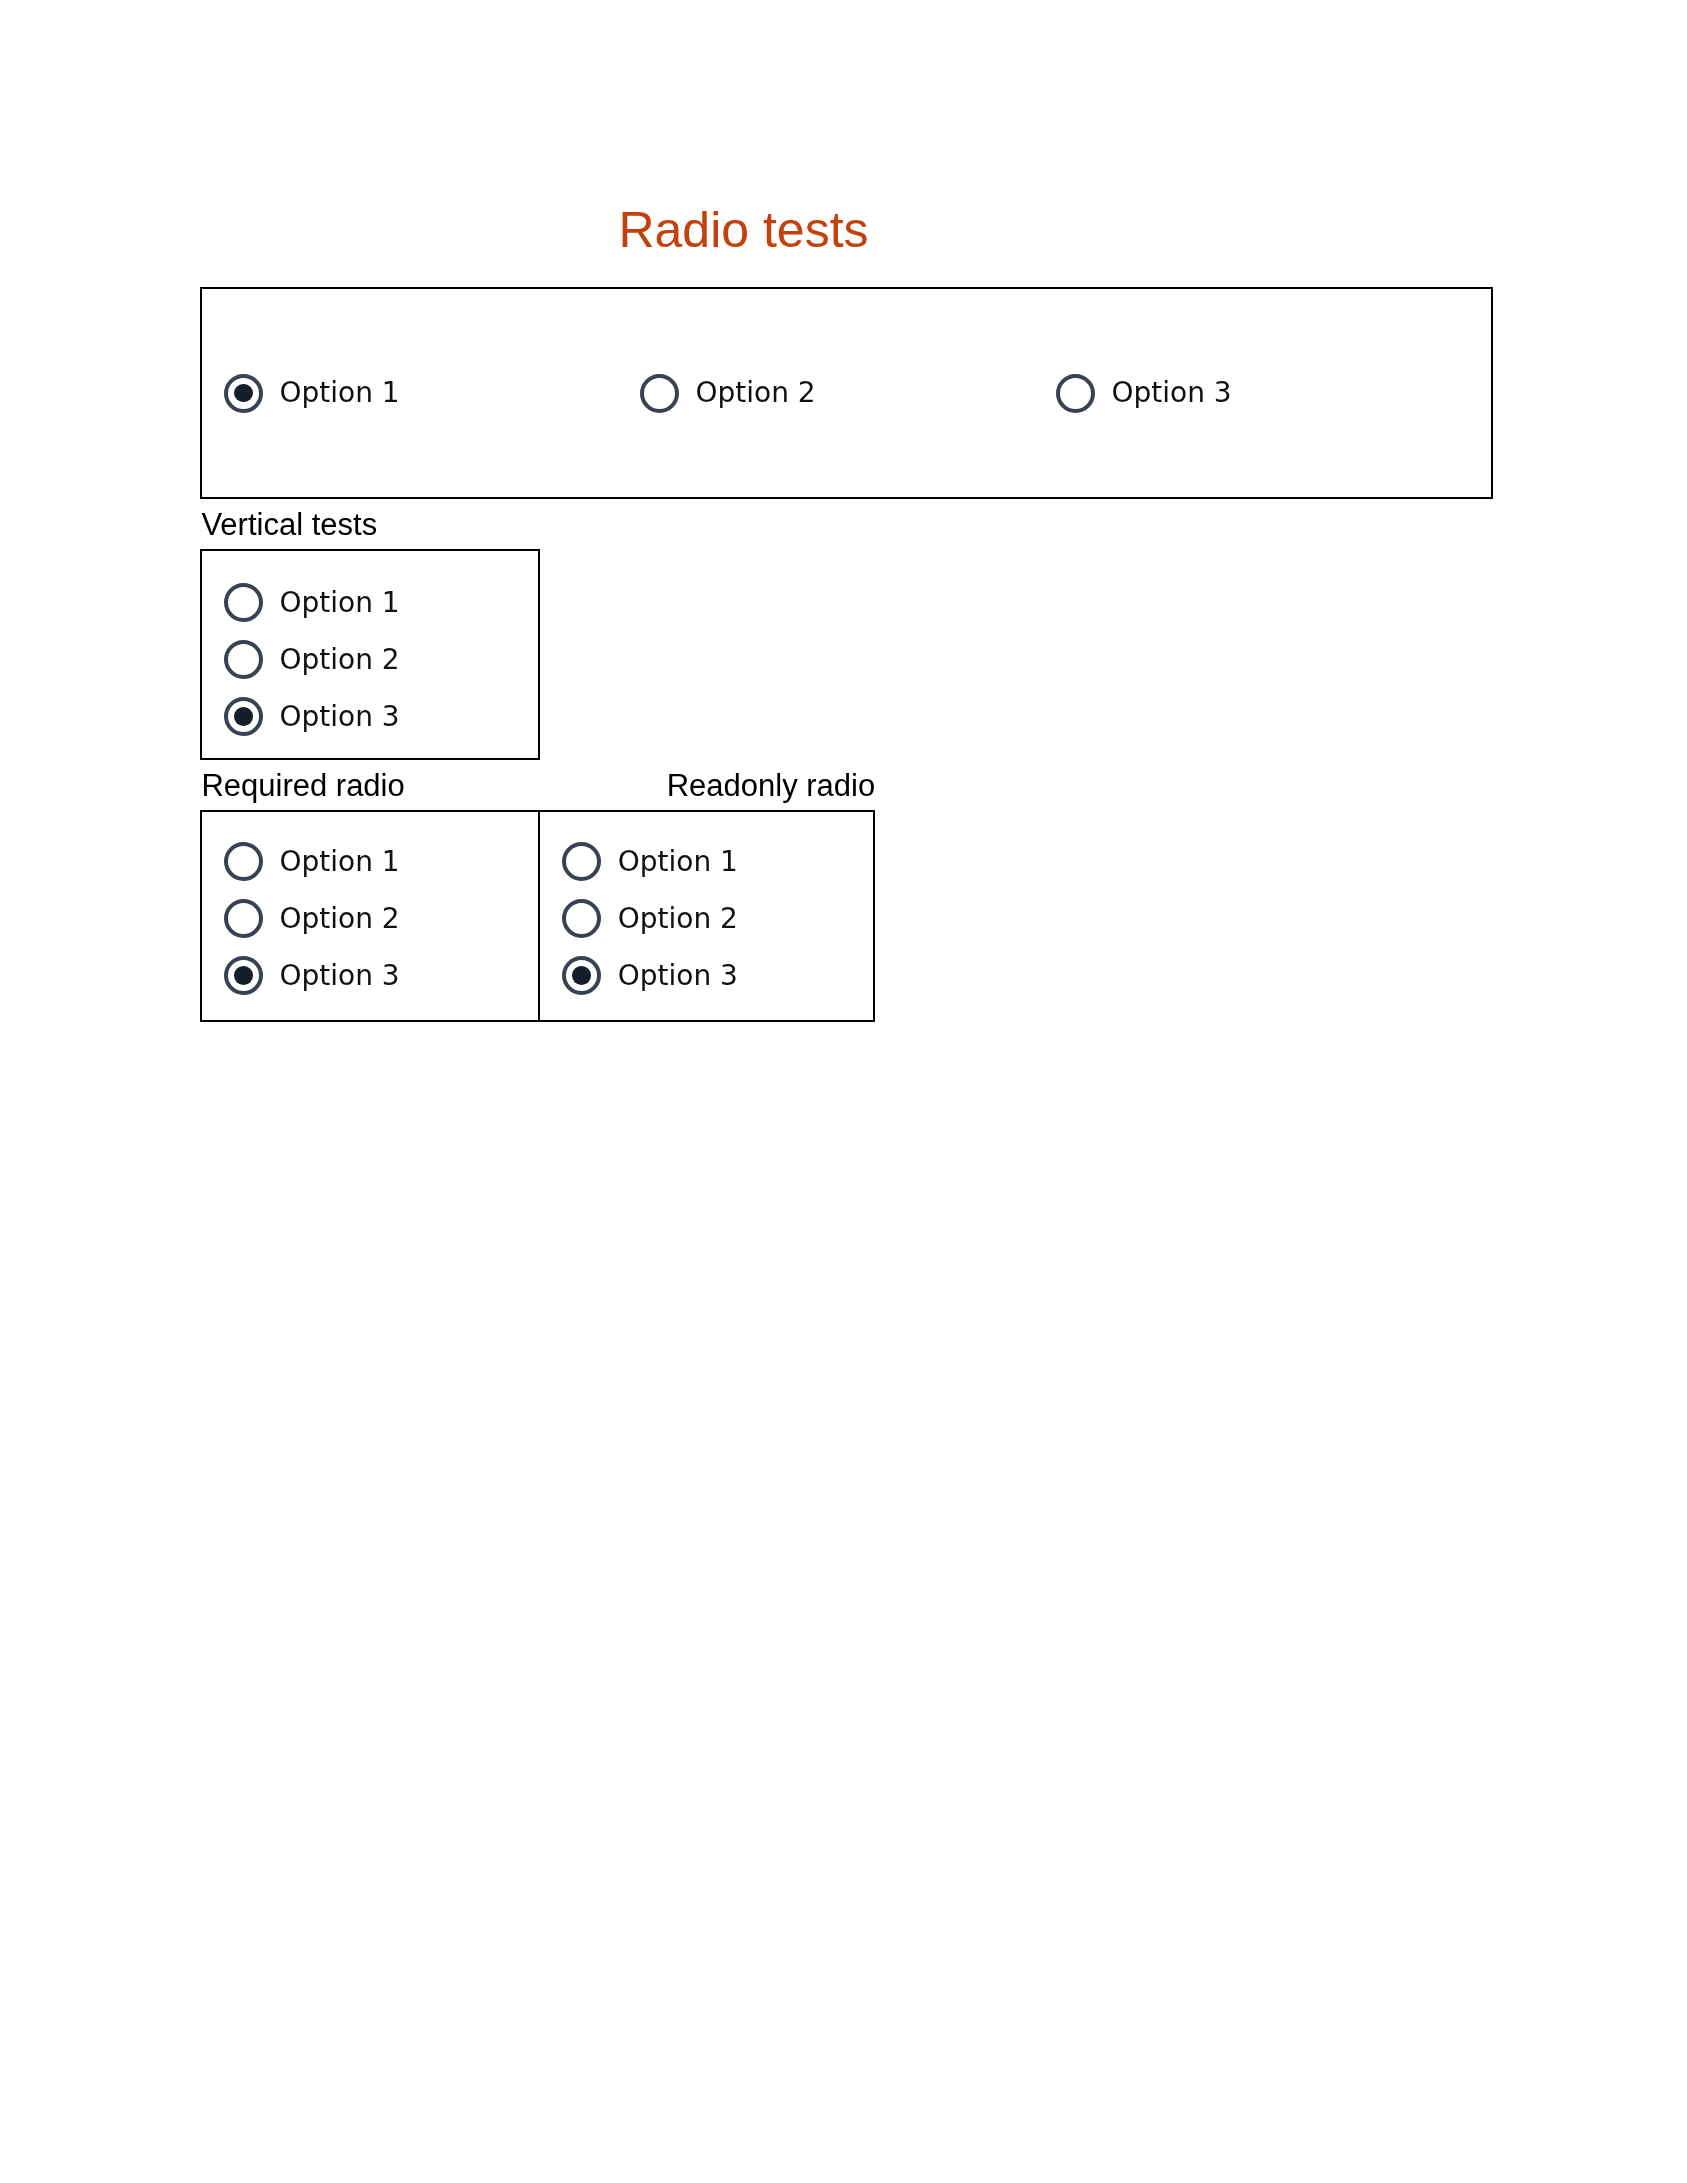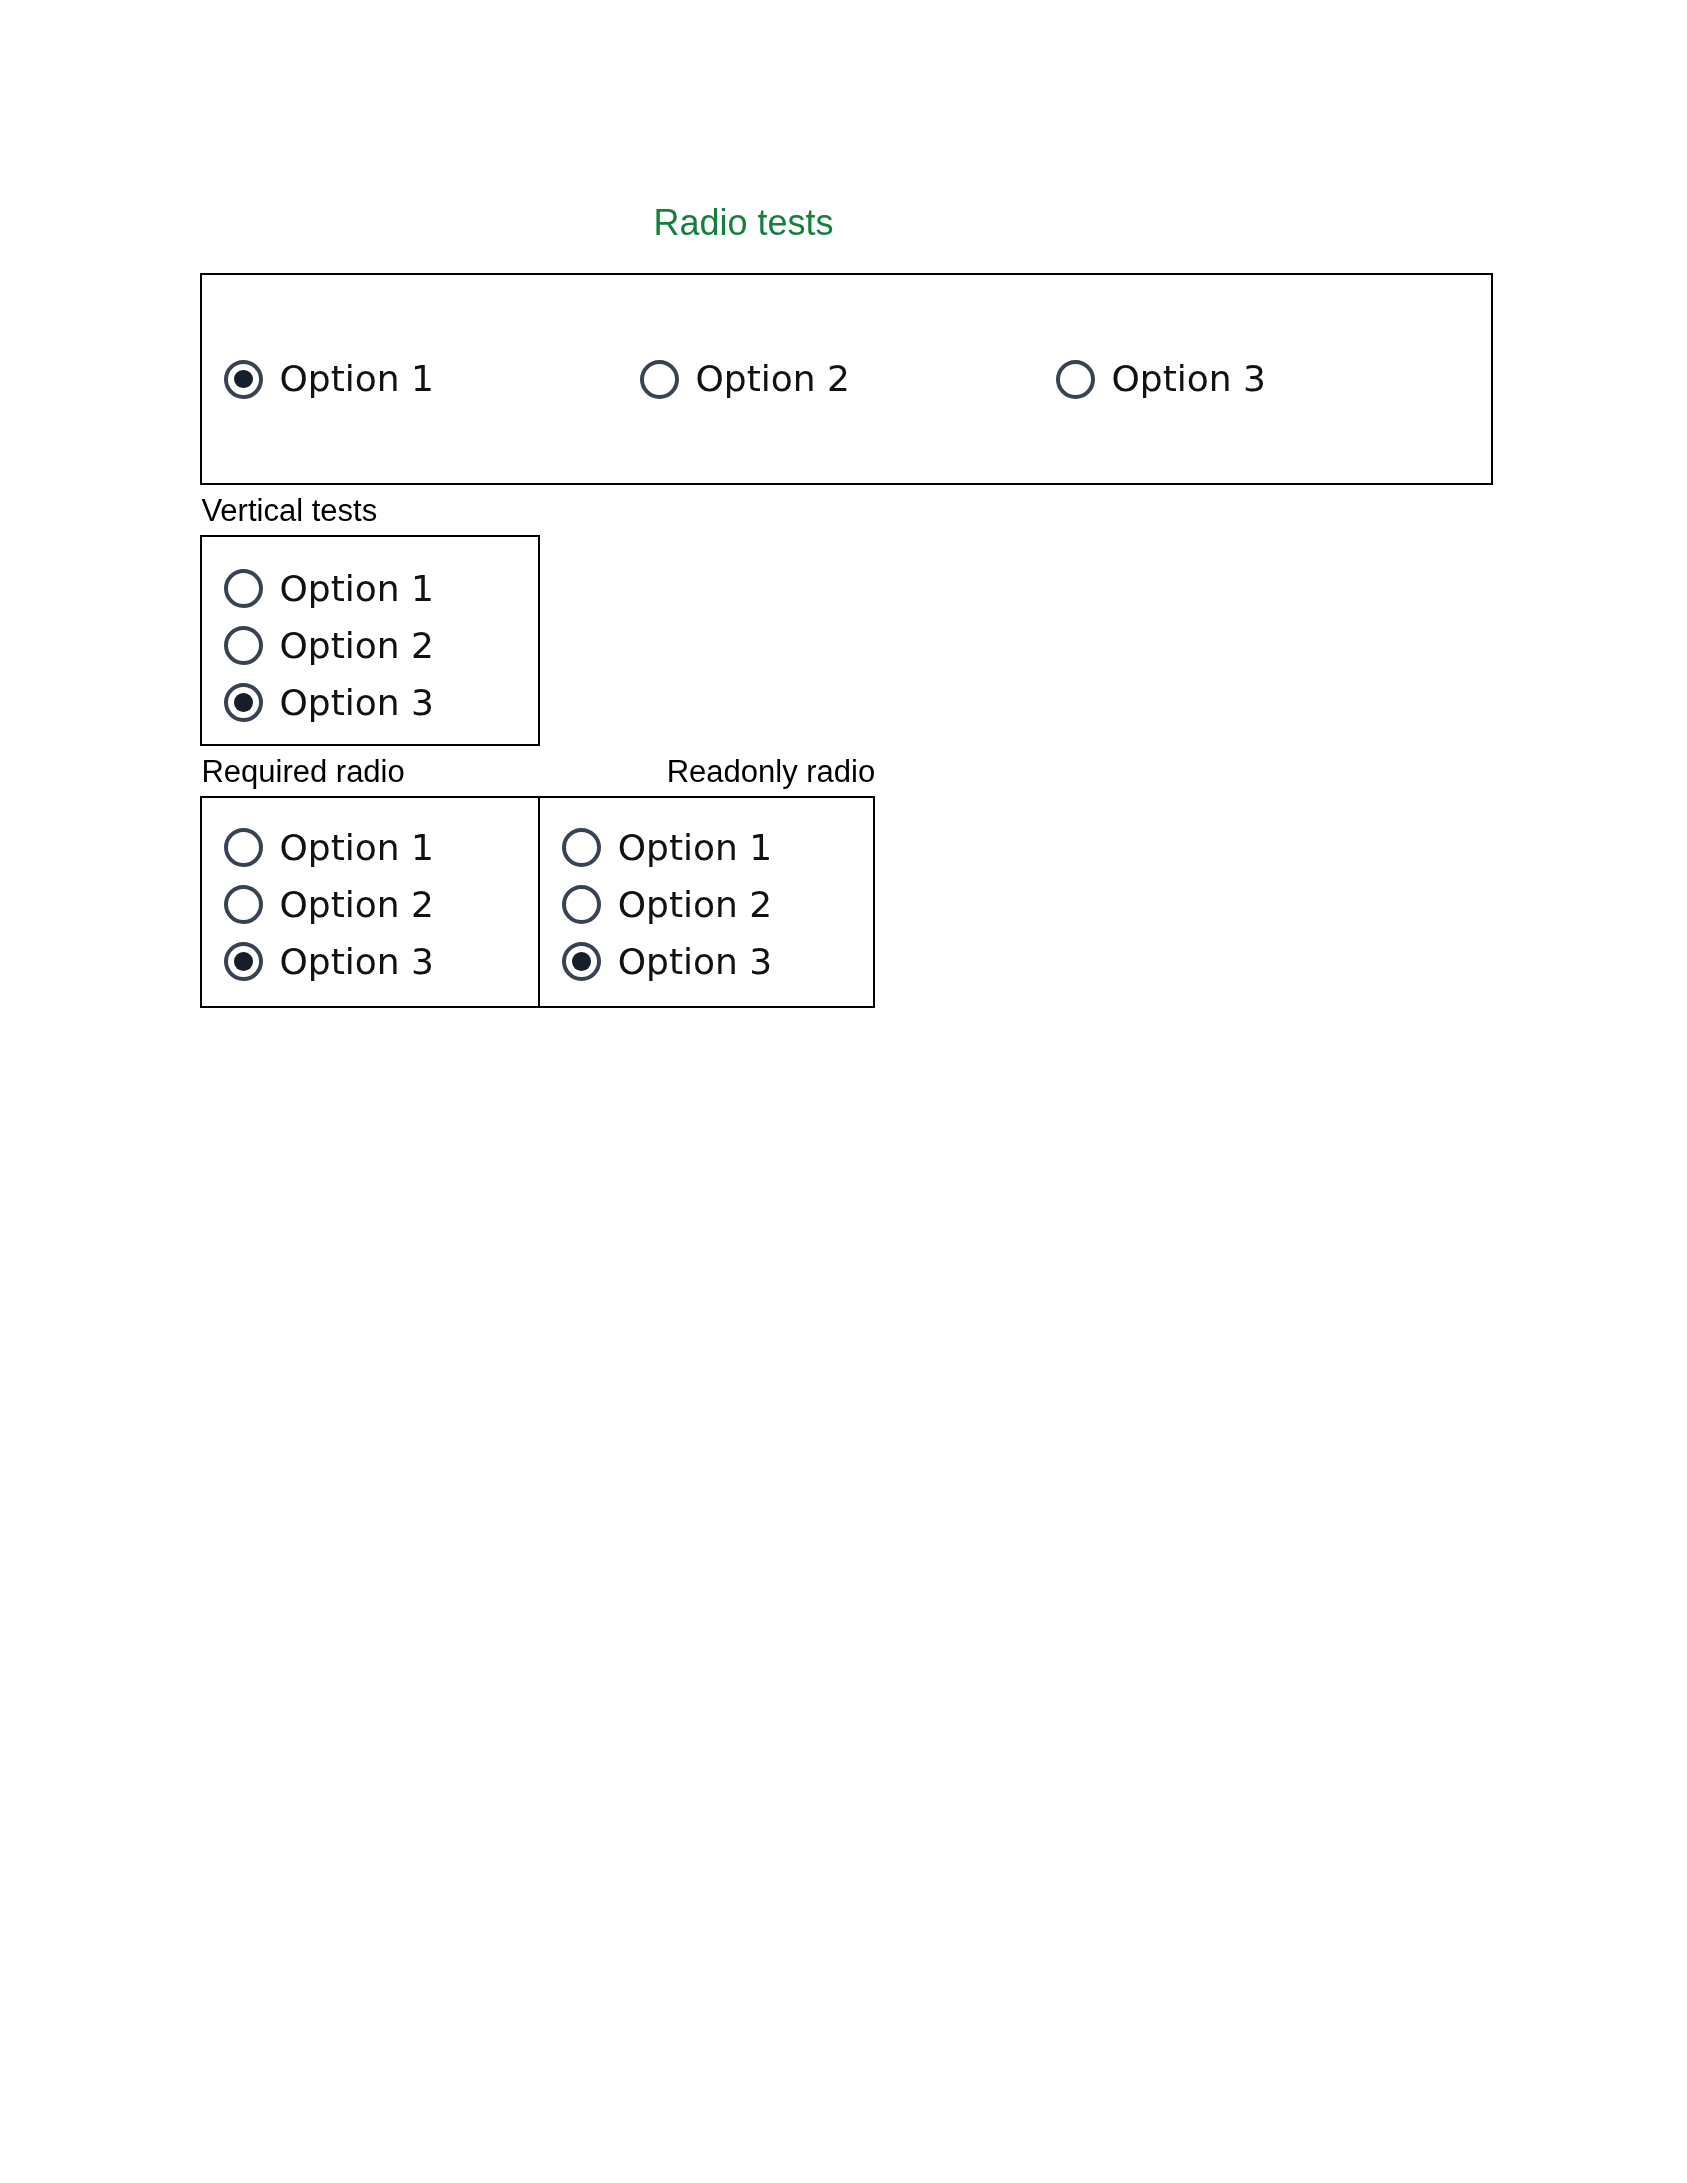--- a/index.html
+++ b/index.html
@@ -9,22 +9,22 @@
     font-family: "Liberation Sans", sans-serif;
     color: #000000;
     overflow: hidden;
   }
   .page { padding: 205px 0 0 200px; }
 
   h1.title {
     margin: 0 200px 32px 0;   
     margin-left: -200px; 
     text-align: center;
-    font-size: 36px; font-weight: 400; line-height: 1;
-    color: #15803d;
+    font-size: 50px; font-weight: 400; line-height: 1;
+    color: #c2410c;
   }
 
   .glabel {
     font-size: 31px; line-height: 36px; font-weight: 400;
     margin: 0 0 5.5px 1.4px; color: #000;
   }
   .section { margin-top: 8.3px; }
   .section.first { margin-top: 0; }
 
   .gbox {
@@ -72,21 +72,21 @@
   }
   .dot {
     width: 18.6px; height: 18.6px; border-radius: 50%;
     background: #161e2b;
     display: none;
   }
   .radio.checked .dot { display: block; }
 
   .olabel {
     font-family: "DejaVu Sans", sans-serif;
-    font-size: 36px; line-height: 1.2;
+    font-size: 28px; line-height: 1.2;
     color: #111111;
     white-space: nowrap;
   }
 </style>
 </head>
 <body>
 
 <div class="page">
 
   <h1 class="title">Radio tests</h1>

